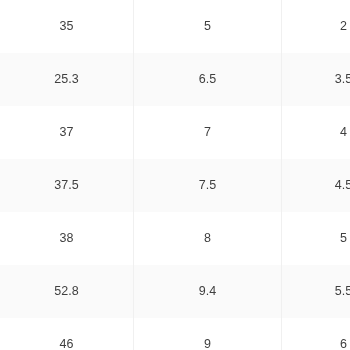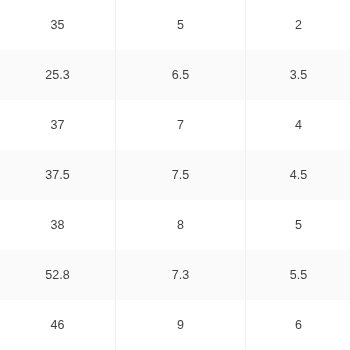--- a/index.html
+++ b/index.html
@@ -28,21 +28,21 @@
   }
   .size-table tr.row-odd {
     background: #fafafa;
   }
   .size-table td {
     text-align: center;
     vertical-align: middle;
     font-size: 12.5px;
     color: #3f3f3f;
     font-weight: 400;
-    padding: 0;
+    padding: 9px;
     line-height: 35px;
     letter-spacing: 0.1px;
   }
   .size-table td.col-0 {
     width: 115px;
     border-right: 1px solid #f0f0f0;
   }
   .size-table td.col-1 {
     width: 129px;
     border-right: 1px solid #f0f0f0;
@@ -76,21 +76,21 @@
       <td class="col-1">7.5</td>
       <td class="col-2">4.5</td>
     </tr>
     <tr class="row-even">
       <td class="col-0">38</td>
       <td class="col-1">8</td>
       <td class="col-2">5</td>
     </tr>
     <tr class="row-odd">
       <td class="col-0">52.8</td>
-      <td class="col-1">7.3</td>
+      <td class="col-1">9.4</td>
       <td class="col-2">5.5</td>
     </tr>
     <tr class="row-even">
       <td class="col-0">46</td>
       <td class="col-1">9</td>
       <td class="col-2">6</td>
     </tr>
   </tbody>
 </table>
 

